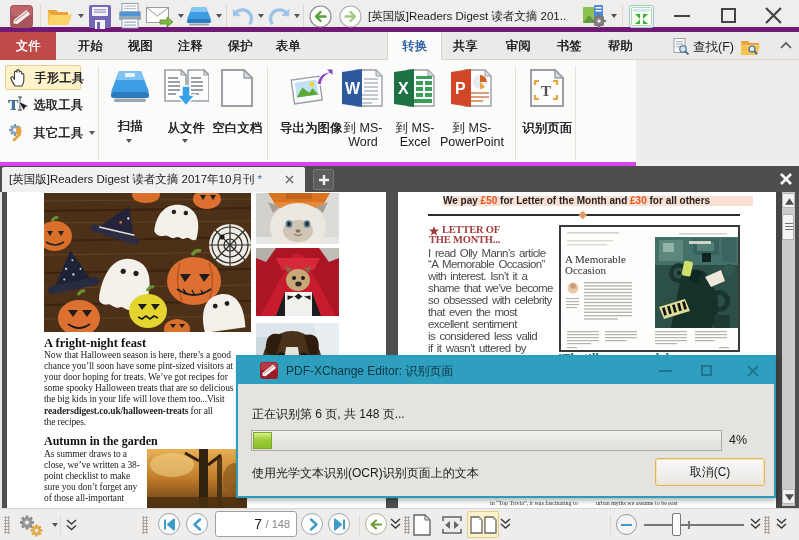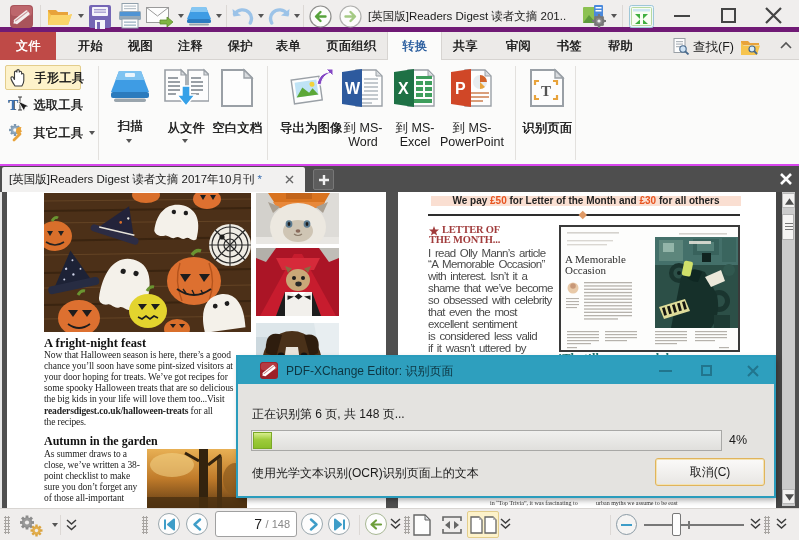--- a/index.html
+++ b/index.html
@@ -9,21 +9,21 @@
 
 #titlebar { left:0; top:0; width:799px; height:32px; background:#f0eeed; border-bottom:5px solid #701a75; }
 .tsep { position:absolute; top:5px; width:1px; height:22px; background:#dcd8d5; }
 .dd { position:absolute; width:0; height:0; border-left:3.5px solid transparent; border-right:3.5px solid transparent; border-top:4px solid #555; }
 
 #menubar { left:0; top:32px; width:799px; height:28px; background:#eceae8; border-bottom:1px solid #d7d4d1; }
 .mtab { position:absolute; top:0; height:28px; line-height:28px; font-size:12.5px; color:#1b1b1b; text-align:center; text-shadow:0.5px 0 0 currentColor; }
 #mfile { left:0; width:56px; background:#bf4a47; color:#fff; }
 #mconv { background:#fbfbfa; color:#2a5d9e; border-left:1px solid #d7d4d1; border-right:1px solid #d7d4d1; height:29px; }
 
-#ribbon { left:0; top:60px; width:799px; height:106px; background:#fbfbfa; border-bottom:2px solid #d946ef; }
+#ribbon { left:0; top:60px; width:636px; height:106px; background:#fbfbfa; border-bottom:4px solid #d946ef; }
 .rsep { position:absolute; top:6px; width:1px; height:94px; background:#e3e1de; }
 .rlabel { position:absolute; top:90px; font-size:11px; color:#8e8c8a; text-align:center;margin-top:15px; }
 .toolbtn { position:absolute; left:5px; width:76px; height:25px; font-size:12.5px; color:#1b1b1b; text-shadow:0.5px 0 0 currentColor; }
 .toolbtn .ticon { position:absolute; left:3px; top:2px; }
 .toolbtn .tlabel { position:absolute; left:28px; top:4px; white-space:nowrap; }
 .bigbtn { position:absolute; top:8px; text-align:center; font-size:12.5px; color:#1b1b1b; }
 .cjs { text-shadow:0.5px 0 0 currentColor; }
 .bigbtn svg { display:block; margin:0 auto; }
 .blabel { margin-top:13px; line-height:14px; white-space:nowrap; }
 
@@ -166,21 +166,20 @@
     <path d="M1 1 L16 16 M16 1 L1 16" stroke="#444" stroke-width="2.2"></path>
   </svg>
 </div>
 <div class="abs" id="menubar">
   <div class="mtab" id="mfile">文件</div>
   <div class="mtab" style="left:72px;width:36px">开始</div>
   <div class="mtab" style="left:122px;width:36px">视图</div>
   <div class="mtab" style="left:172px;width:36px">注释</div>
   <div class="mtab" style="left:222px;width:36px">保护</div>
   <div class="mtab" style="left:270px;width:36px">表单</div>
-  <div class="mtab" style="left:320px;width:62px">页面组织</div>
   <div class="mtab" id="mconv" style="left:387px;width:55px">转换</div>
   <div class="mtab" style="left:447px;width:36px">共享</div>
   <div class="mtab" style="left:500px;width:36px">审阅</div>
   <div class="mtab" style="left:551px;width:36px">书签</div>
   <div class="mtab" style="left:602px;width:36px">帮助</div>
 
   <svg class="abs" style="left:673px;top:6px" width="17" height="17" viewBox="0 0 17 17">
     <rect x="1" y="0.5" width="11" height="14" fill="#fdfdfd" stroke="#9aa0a6"></rect>
     <rect x="3" y="3" width="7" height="1.2" fill="#b0b6bb"></rect>
     <rect x="3" y="5.5" width="7" height="1.2" fill="#b0b6bb"></rect>
@@ -586,21 +585,21 @@
       <path d="M62 30 Q66 8 48 12 L54 34 z" fill="#2e1d0e"></path>
       <path d="M30 24 h12 l4 30 q-10 8 -20 0 z" fill="#e8e3da"></path>
       <circle cx="25" cy="33" r="3.4" fill="#171310"></circle>
         <circle cx="48" cy="33" r="3.4" fill="#171310"></circle>
       <ellipse cx="36" cy="48" rx="6" ry="4.6" fill="#171310"></ellipse>
       <path d="M10 62 q26 14 52 0 l0 13 -52 0 z" fill="#5a3c20"></path>
     </svg>
   </div>
 
   <div id="rpage">
-    <div class="abs" style="left:33px;top:3.5px;width:310px;height:10.5px;background:#fadfd2;font-size:10px;font-weight:bold;color:#232323;text-align:center;line-height:10.5px">We pay <span style="color:#e85420">£50</span> for Letter of the Month and <span style="color:#e85420">£30</span> for all others</div>
+    <div class="abs" style="left:45px;top:3.5px;width:310px;height:10.5px;background:#fadfd2;font-size:10px;font-weight:bold;color:#232323;text-align:left;line-height:10.5px">We pay <span style="color:#e85420">£50</span> for Letter of the Month and <span style="color:#e85420">£30</span> for all others</div>
     <div class="abs" style="left:29.5px;top:21.5px;width:312px;height:2px;background:#2e2e2e"></div>
     <div class="abs" style="left:182px;top:19.5px;width:5.5px;height:5.5px;background:#e09a66;transform:rotate(45deg)"></div>
     <svg class="abs" style="left:31px;top:34px" width="10" height="10" viewBox="0 0 10 10">
         <path d="M5 0 L6.3 3.5 10 3.6 7.1 5.9 8.1 9.5 5 7.4 1.9 9.5 2.9 5.9 0 3.6 3.7 3.5 z" fill="#a13c3c"></path>
       </svg>
     <div class="abs serif" style="left:44px;top:32.5px;font-size:10.5px;font-weight:bold;color:#a13c3c;line-height:10px;letter-spacing:-0.2px">LETTER OF<br><span style="margin-left:-13px">THE MONTH...</span></div>
     <div class="abs" style="left:30px;top:55.5px;font-size:11.5px;line-height:11.9px;color:#4a4a4a;white-space:nowrap;letter-spacing:-0.6px;word-spacing:1.7px">
       I read Olly Mann’s article<br>
       “A Memorable Occasion”<br>
       with interest. Isn’t it a<br>

